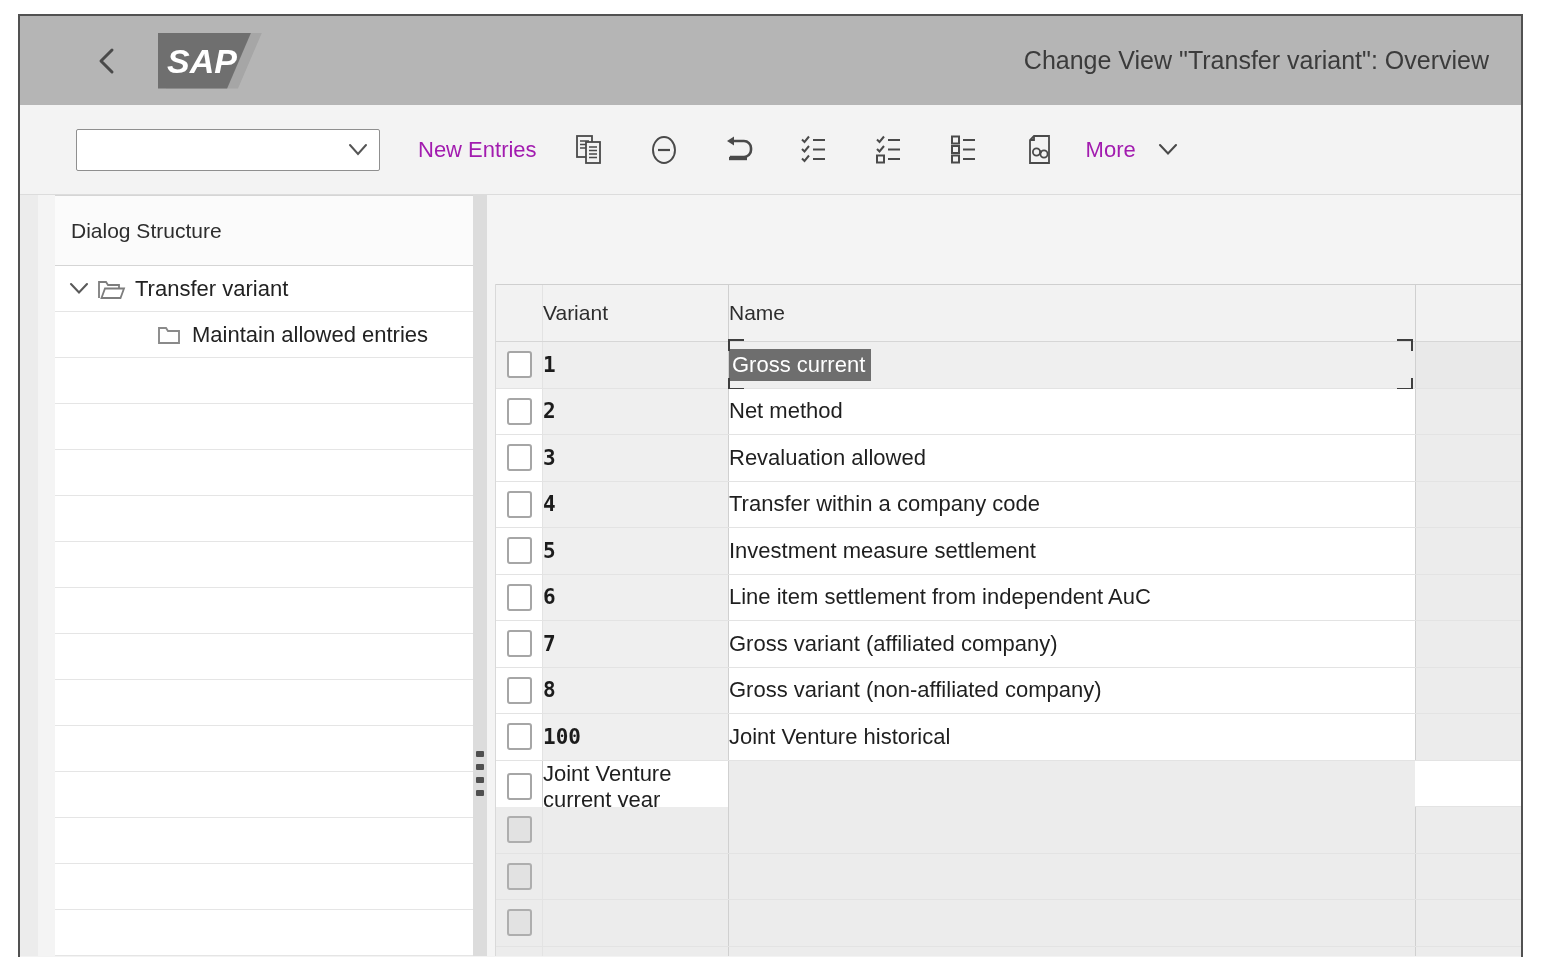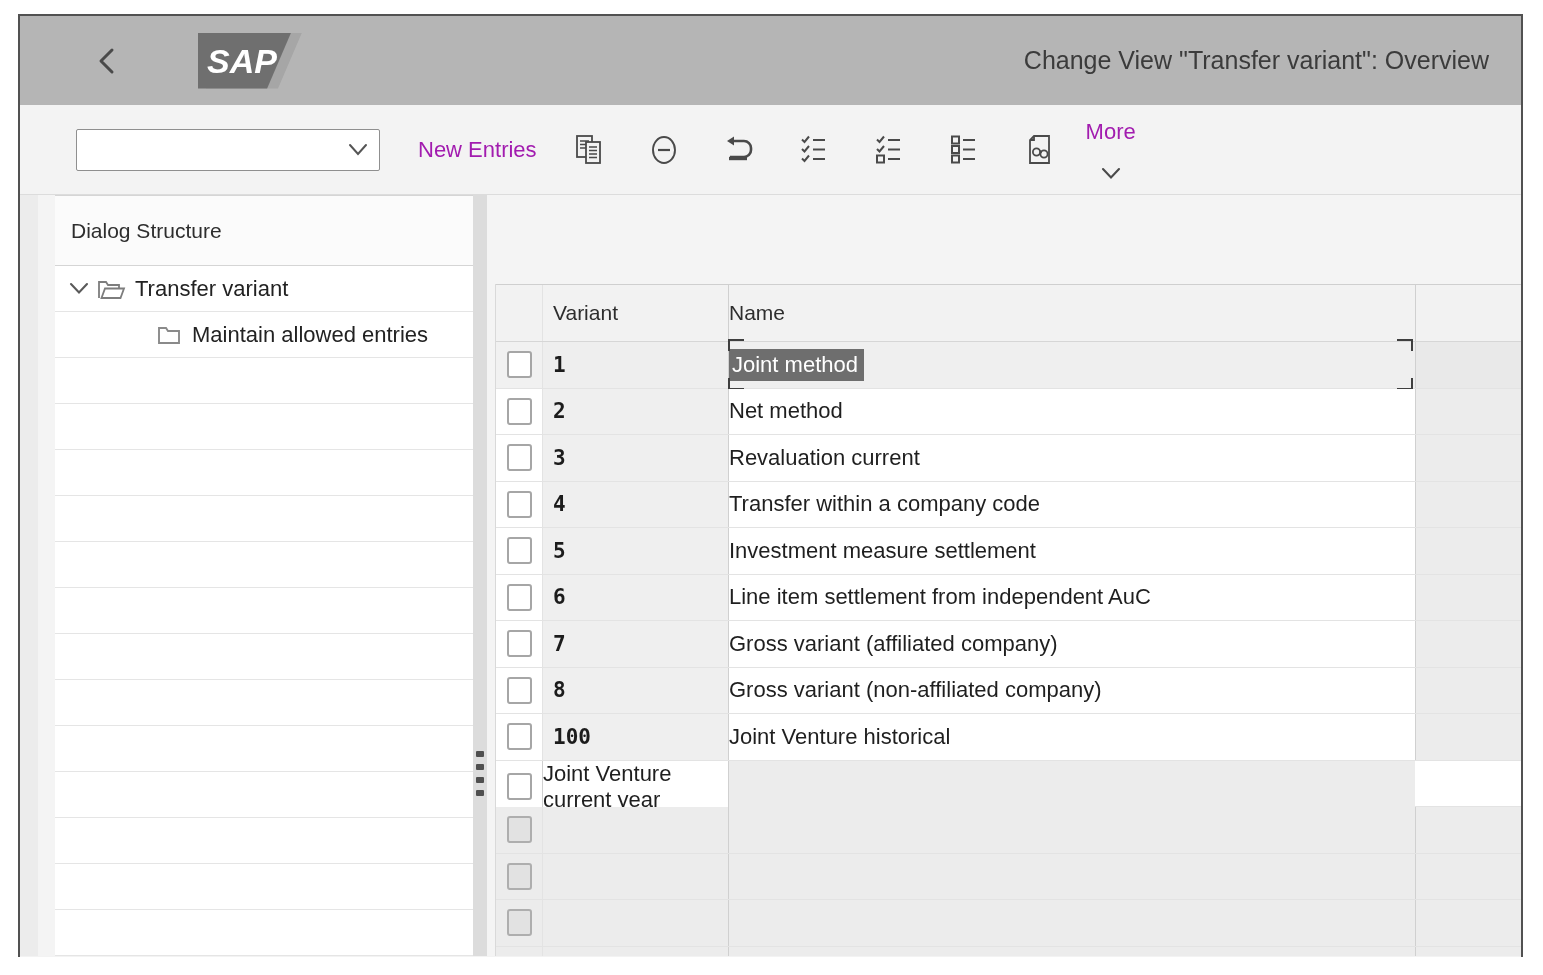--- a/index.html
+++ b/index.html
@@ -6,38 +6,38 @@
   html,body { width:1543px; height:975px; background:#ffffff; font-family:"Liberation Sans", sans-serif; overflow:hidden; }
 
   .window {
     position:absolute; left:18px; top:14px; width:1505px; height:943px;
     border:2px solid #515151; border-bottom:none; background:#f3f3f3; overflow:hidden;
   }
 
   
   .titlebar { height:89px; background:#b5b5b5; display:flex; align-items:center; position:relative; }
   .back-btn { margin-left:72px; width:30px; height:34px; background:none; border:none; display:flex; align-items:center; justify-content:center; cursor:pointer; }
-  .sap-logo { position:relative; margin-left:76px; width:96px; height:56px; }
+  .sap-logo { position:relative; margin-left:36px; width:96px; height:56px; }
   .sap-logo .slash { position:absolute; left:8px; top:0; width:96px; height:56px; background:#a6a6a6;
     clip-path:polygon(0 0, 100% 0, 75% 100%, 0 100%); }
   .sap-logo .block { position:absolute; left:0; top:0; width:96px; height:56px; background:#6f6f6f;
     clip-path:polygon(0 0, 97% 0, 72% 100%, 0 100%); display:flex; align-items:center; }
   .sap-logo .block span { color:#ffffff; font-weight:bold; font-style:italic; font-size:34px; letter-spacing:0px; padding-left:9px; line-height:1; }
   .win-title { margin-left:auto; padding-right:32px; font-size:25px; color:#3b3b3b; white-space:nowrap; }
 
   
   .toolbar { height:90px; background:#f3f3f3; border-bottom:1px solid #dcdcdc; display:flex; align-items:center; }
   .combobox { margin-left:56px; width:304px; height:42px; background:#ffffff; border:1px solid #8f8f8f; border-radius:2px;
     display:flex; align-items:center; justify-content:flex-end; padding-right:10px; cursor:pointer; }
   .combobox .val { flex:1; padding-left:10px; font-size:21px; color:#333; }
   .txt-btn { background:none; border:none; font-size:22px; color:#a21caf; cursor:pointer; font-family:"Liberation Sans", sans-serif; }
   .new-entries { margin-left:38px; }
   .icon-btn { width:46px; height:46px; margin-left:29px; background:none; border:none; display:flex; align-items:center; justify-content:center; cursor:pointer; }
   .icon-btn:first-of-type { margin-left:30px; }
-  .more-btn { margin-left:24px; display:flex; align-items:center; gap:21px;flex-direction:column; }
+  .more-btn { margin-left:24px; display:flex; align-items:center; gap:21px; }
 
   
   .content { position:relative; height:761px; background:#f4f4f4; }
   .gutter { position:absolute; left:0; top:0; bottom:0; width:18px; background:#ececec; }
 
   .left-panel { position:absolute; left:35px; top:0; bottom:0; width:435px; background:#ffffff; border-top:1px solid #d5d5d5; overflow:hidden; }
   .lp-header { height:70px; display:flex; align-items:center; padding-left:16px; font-size:21px; color:#2e2e2e; border-bottom:1px solid #d5d5d5; background:#fbfbfb; }
   .tree-row { height:46px; border-bottom:1px solid #e5e5e5; display:flex; align-items:center; padding-left:13px; cursor:pointer; }
   .tree-row .expander { width:24px; height:16px; margin-right:4px; display:flex; align-items:center; }
   .tree-row.child { padding-left:101px; }
@@ -48,21 +48,21 @@
   .splitter { position:absolute; left:453px; top:0; bottom:0; width:14px; background:#dcdcdc; cursor:col-resize; }
   .grip { position:absolute; left:3px; top:556px; display:flex; flex-direction:column; gap:7px; }
   .grip i { width:8px; height:6px; background:#4f4f4f; border-radius:1px; }
 
   .right-panel { position:absolute; left:467px; right:0; top:0; bottom:0; background:#f4f4f4; overflow:hidden; }
   .vtable { position:absolute; left:8px; top:89px; right:0; bottom:0; background:#ffffff; border-left:1px solid #d9d9d9; }
   .trow { display:grid; grid-template-columns:46px 186px 687px 1fr; }
   .thead { height:58px; background:#f2f2f2; border-top:1px solid #cfcfcf; border-bottom:1px solid #d6d6d6; }
   .thead .cell { display:flex; align-items:center; font-size:21px; color:#2e2e2e; }
   .cell { position:relative; }
-  .c-var { border-left:1px solid #e3e3e3; padding-left:10px; }
+  .c-var { border-left:1px solid #e3e3e3; }
   .c-name { border-left:1px solid #d0d0d0; }
   .c-fill { border-left:1px solid #d0d0d0; background:#ececec; }
   .thead .c-fill { background:#f2f2f2; }
 
   .drow { height:46.5px; border-bottom:1px solid #e3e3e3; }
   .drow .cell { display:flex; align-items:center; }
   .drow .c-cb { background:#ffffff; justify-content:center; }
   .drow .c-var { background:#efefef; font-family:"DejaVu Sans Mono", monospace; font-size:21px; font-weight:bold; color:#1c1c1c; }
   .drow .c-name { background:#ffffff; font-size:22px; color:#1f1f1f; }
   .checkbox { width:25px; height:27px; border:2px solid #a6a6a6; border-radius:3px; background:#ffffff; cursor:pointer; }
@@ -275,21 +275,21 @@
             <div class="trow drow selected">
     <div class="cell c-cb">
       <span class="checkbox"></span>
     </div>
     <div class="cell c-var">1</div>
     <div class="cell c-name">
       <span class="fc tl"></span>
                 <span class="fc tr"></span>
                 <span class="fc bl"></span>
                 <span class="fc br"></span>
-      <span class="name-text hl">Joint method</span>
+      <span class="name-text hl">Gross current</span>
     </div>
     <div class="cell c-fill"></div>
   </div>
             <div class="trow drow">
     <div class="cell c-cb">
       <span class="checkbox"></span>
     </div>
     <div class="cell c-var">2</div>
     <div class="cell c-name">
 
@@ -297,21 +297,21 @@
     </div>
     <div class="cell c-fill"></div>
   </div>
             <div class="trow drow">
     <div class="cell c-cb">
       <span class="checkbox"></span>
     </div>
     <div class="cell c-var">3</div>
     <div class="cell c-name">
 
-      <span class="name-text">Revaluation current</span>
+      <span class="name-text">Revaluation allowed</span>
     </div>
     <div class="cell c-fill"></div>
   </div>
             <div class="trow drow">
     <div class="cell c-cb">
       <span class="checkbox"></span>
     </div>
     <div class="cell c-var">4</div>
     <div class="cell c-name">
 

